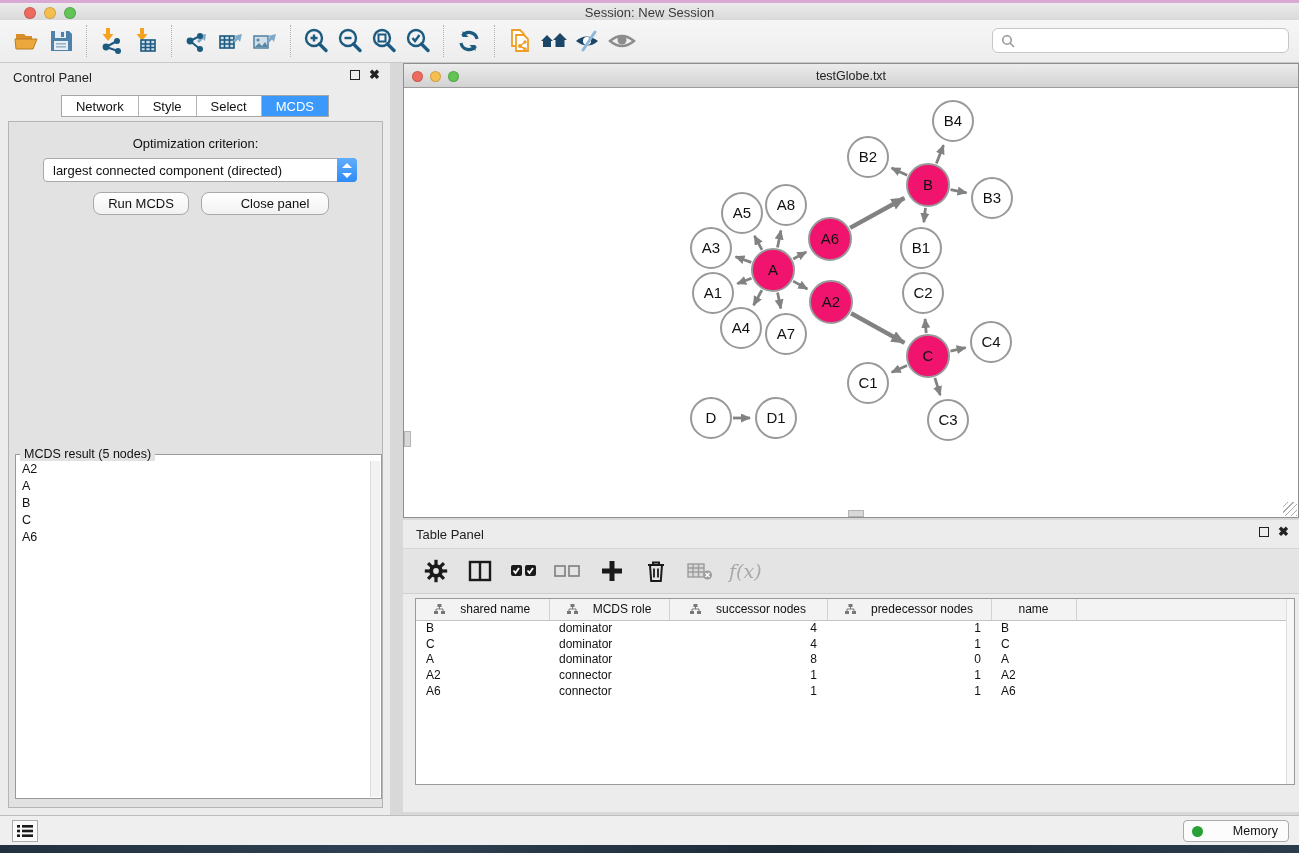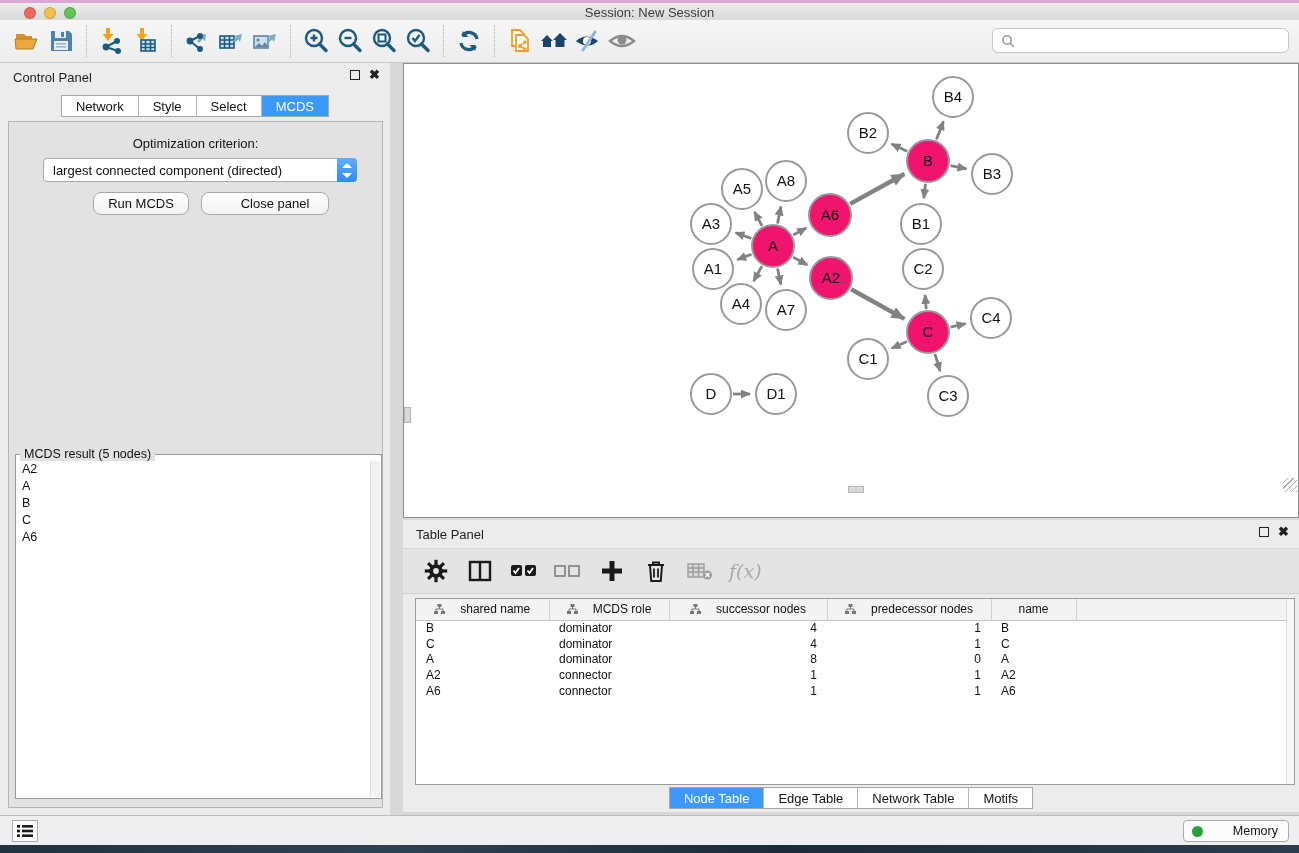--- a/index.html
+++ b/index.html
@@ -301,20 +301,28 @@
             <div class="mcds-item">B</div>
             <div class="mcds-item">C</div>
             <div class="mcds-item">A6</div>
           </div>
         <div class="mcds-scroll"></div>
       </div>
     </div>
   </div>
 
   <div id="network-window">
+    <div class="nw-titlebar">
+      <div class="nw-traffic">
+        <span class="nw-light" style="background:#ec6a5e"></span>
+        <span class="nw-light" style="background:#f4bf4f"></span>
+        <span class="nw-light" style="background:#61c454"></span>
+      </div>
+      <div class="nw-title">testGlobe.txt</div>
+    </div>
     <div class="nw-canvas">
       <svg id="graph-svg" width="894" height="429" viewBox="0 0 894 429">
         <defs>
           <marker id="arrow-n" markerUnits="userSpaceOnUse" markerWidth="11" markerHeight="9" refX="9" refY="4.5" orient="auto">
             <path d="M0,0 L10,4.5 L0,9 z" fill="#828282"></path>
           </marker>
           <marker id="arrow-t" markerUnits="userSpaceOnUse" markerWidth="15" markerHeight="12" refX="13" refY="6" orient="auto">
             <path d="M0,0 L14,6 L0,12 z" fill="#828282"></path>
           </marker>
         </defs>
@@ -563,28 +571,20 @@
               <td class="al">connector</td>
               <td class="ar">1</td>
               <td class="ar">1</td>
               <td class="al">A6</td>
               <td></td>
             </tr>
           </tbody>
       </table>
       <div class="tbl-scroll"></div>
     </div>
-    <div class="tp-tabs">
-      <div class="seg-group" id="table-tabs">
-          <div class="seg-tab active">Node Table</div>
-          <div class="seg-tab">Edge Table</div>
-          <div class="seg-tab">Network Table</div>
-          <div class="seg-tab">Motifs</div>
-        </div>
-    </div>
   </div>
 
   <div id="status-bar">
     <div class="list-btn">
       <svg width="16" height="14" viewBox="0 0 16 14">
           <g fill="#1a1a1a">
             <rect x="0" y="1" width="3" height="2.6"></rect>
             <rect x="5" y="1" width="11" height="2.6"></rect>
             <rect x="0" y="5.7" width="3" height="2.6"></rect>
             <rect x="5" y="5.7" width="11" height="2.6"></rect>

